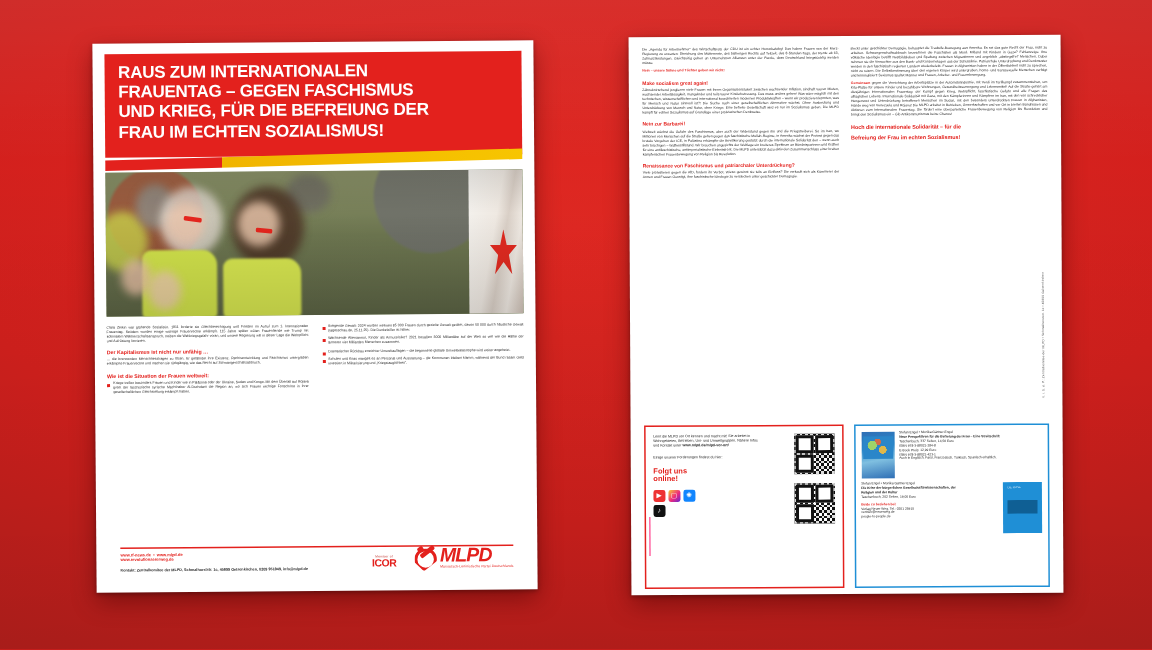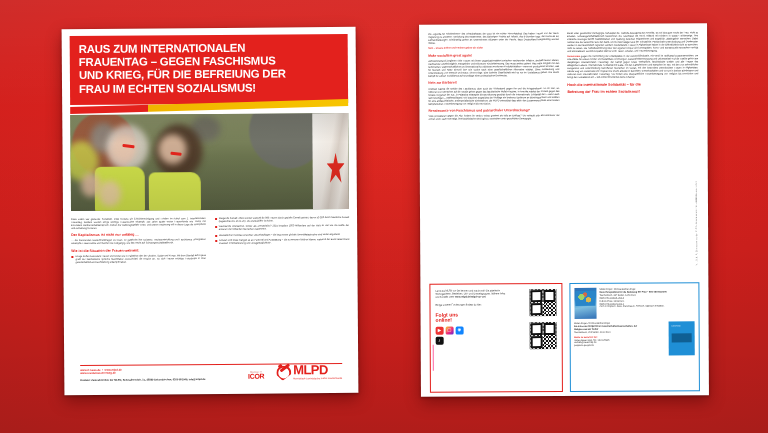--- a/index.html
+++ b/index.html
@@ -110,21 +110,21 @@
   .rule{height:.8px;background:#e3211d;margin:0 0 3px 0;}
   .links{font-size:2.7px;line-height:3.6px;color:#e3211d;font-weight:700;}
   .links .dot{color:#e3211d;}
   .kontakt{font-size:2.5px;line-height:3.3px;color:#1f1f1f;font-weight:700;margin-top:3px;}
   .logo-row{
     position:absolute;right:0;bottom:1px;display:flex;align-items:flex-end;gap:14px;
   }
   .icor{text-align:center;}
   .icor .memb{font-size:2.1px;color:#c3423c;letter-spacing:.2px;}
   .icor .word{font-size:7px;font-weight:900;color:#e3211d;letter-spacing:-0.3px;line-height:7px;}
-  .mlpd{display:flex;align-items:center;gap:2px;}
+  .mlpd{display:flex;align-items:center;gap:2px;font-style:italic;}
   .mlpd .mark{width:13px;height:13px;position:relative;}
   .mlpd .mark .hammer{
     position:absolute;left:1px;top:2px;width:11px;height:2.6px;background:#e3211d;
     transform:rotate(-38deg);border-radius:1px;
   }
   .mlpd .mark .head{
     position:absolute;left:0px;top:0px;width:4.4px;height:3.2px;background:#e3211d;
     transform:rotate(-38deg);border-radius:1px;
   }
   .mlpd .mark .sickle{

